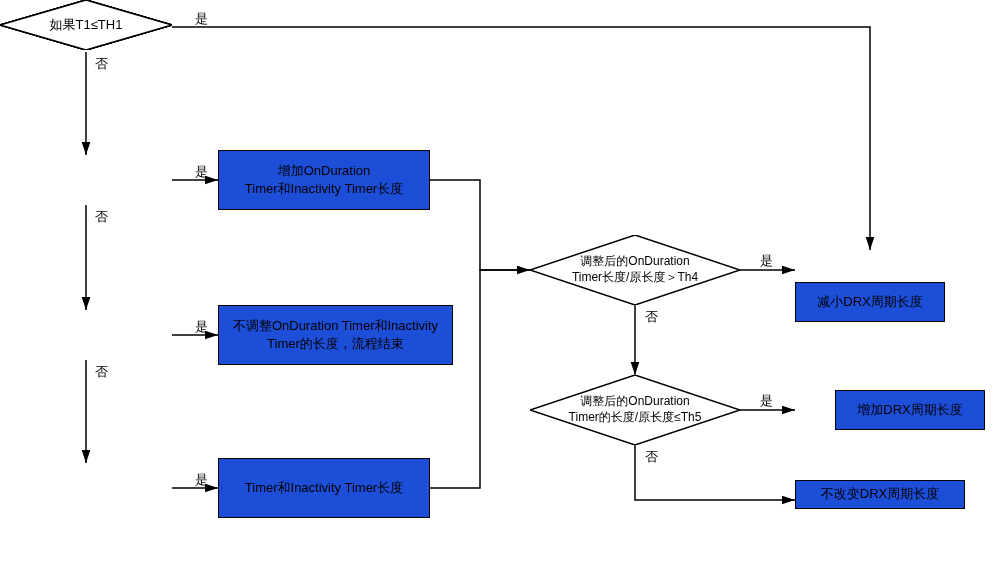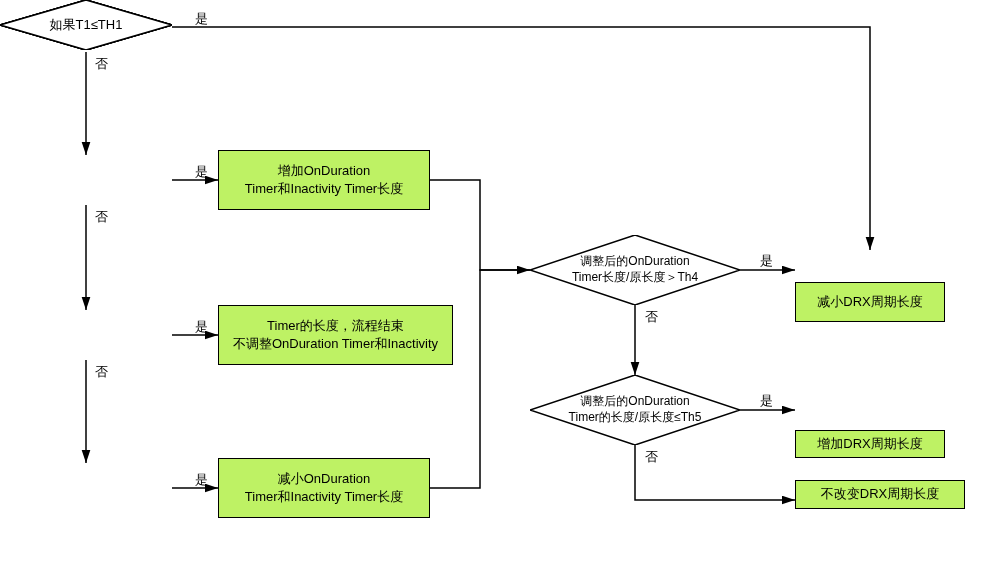--- a/index.html
+++ b/index.html
@@ -8,21 +8,21 @@
     width: 1000px;
     height: 562px;
     background: #fff;
     font-family: "SimSun", "Microsoft YaHei", sans-serif;
     font-size: 13px;
     position: relative;
   }
   .rect {
     position: absolute;
     border: 1.5px solid #000;
-    background: #bef264;
+    background: #1d4ed8;
     display: flex;
     align-items: center;
     justify-content: center;
     text-align: center;
     padding: 6px 8px;
     line-height: 1.4;
   }
   .txt {
     position: absolute;
     font-size: 13px;
@@ -110,28 +110,27 @@
 
 <div class="rect" style="left:218px;top:150px;width:212px;height:60px;">
   <div>
     <div>增加OnDuration</div>
     <div>Timer和Inactivity Timer长度</div>
   </div>
 </div>
 
 <div class="rect" style="left:218px;top:305px;width:235px;height:60px;">
   <div>
+    <div>不调整OnDuration Timer和Inactivity</div>
     <div>Timer的长度，流程结束</div>
-    <div>不调整OnDuration Timer和Inactivity</div>
   </div>
 </div>
 
 <div class="rect" style="left:218px;top:458px;width:212px;height:60px;">
   <div>
-    <div>减小OnDuration</div>
     <div>Timer和Inactivity Timer长度</div>
   </div>
 </div>
 
 <div style="position:absolute;left:530px;top:235px;width:210px;height:70px;">
   <svg width="210" height="70" style="position:absolute;left:0;top:0;">
       <polygon points="105,0 210,35 105,70 0,35" fill="#fff" stroke="#000" stroke-width="1.5"></polygon>
     </svg>
   <div style="position:absolute;left:0;top:0;width:210px;height:70px;display:flex;align-items:center;justify-content:center;flex-direction:column;font-size:12px;line-height:1.3;">
     <span>调整后的OnDuration</span>
@@ -146,21 +145,21 @@
   <div style="position:absolute;left:0;top:0;width:210px;height:70px;display:flex;align-items:center;justify-content:center;flex-direction:column;font-size:12px;line-height:1.3;">
     <span>调整后的OnDuration</span>
     <span>Timer的长度/原长度≤Th5</span>
   </div>
 </div>
 
 <div class="rect" style="left:795px;top:250px;width:150px;height:40px;margin-top:32px;">
   <span>减小DRX周期长度</span>
 </div>
 
-<div class="rect" style="left:795px;top:390px;width:150px;height:28px;margin-top:40px;">
+<div class="rect" style="left:835px;top:390px;width:150px;height:40px;">
   <span>增加DRX周期长度</span>
 </div>
 
 <div class="rect" style="left:795px;top:480px;width:170px;height:29px;">
   <span>不改变DRX周期长度</span>
 </div>
 
 <div class="txt" style="left:195px;top:10px;">是</div>
 <div class="txt" style="left:95px;top:55px;">否</div>
 

